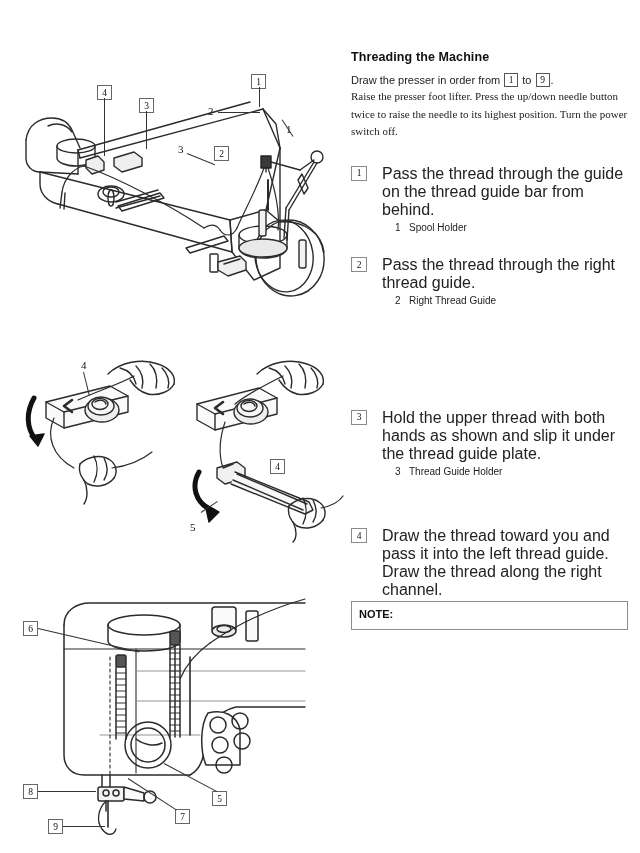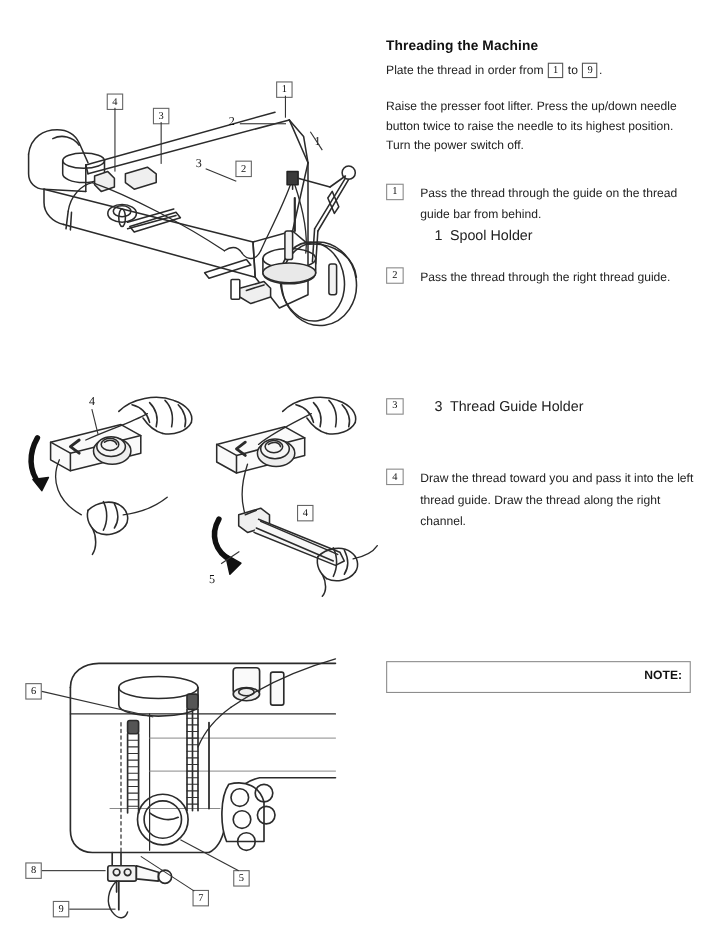--- a/index.html
+++ b/index.html
@@ -9,21 +9,21 @@
     color:#1a1a1a;
     -webkit-font-smoothing:antialiased;
   }
   .page{position:absolute;inset:0;}
 
   
   .txtcol{position:absolute;left:351px;top:34px;width:284px;}
 
   .doc-title{
     font-size:12.5px;font-weight:bold;color:#111;
-    letter-spacing:0.1px;margin:0 0 7px 0;line-height:1.2;
+    letter-spacing:0.1px;margin:16px 0 7px 0;line-height:1.2;
   }
   .lead{font-size:11px;line-height:16px;color:#222;margin:0;}
 
   .boxnum-inline{
     display:inline-block;border:1px solid #555;background:#fff;
     font-size:9.5px;line-height:10px;padding:1px 3px 1px 3px;
     margin:0 1px;vertical-align:1px;min-width:6px;text-align:center;
     font-family:"Liberation Serif", serif;color:#111;
   }
 
@@ -31,31 +31,31 @@
 
   
   .step{position:relative;padding-left:31px;}
   .step .marker{
     position:absolute;left:0;top:1px;
     border:1px solid #8a8a8a;background:#fff;color:#111;
     font-size:9.5px;line-height:10px;padding:1.5px 3.5px;
     font-family:"Liberation Serif", serif;
     min-width:7px;text-align:center;
   }
-  .step .body{font-size:11px;line-height:17.5px;color:#222;}
-  .sub{padding-left:44px;font-size:13px;line-height:17.5px;color:#222;}
+  .step .body{font-size:16px;line-height:17.5px;color:#222;}
+  .sub{padding-left:44px;font-size:10px;line-height:17.5px;color:#222;}
   .sub .n{display:inline-block;width:14px;}
 
   
   .notebox{
     position:absolute;left:351px;top:601px;width:277px;
     border:1px solid #8d8d8d;background:#fff;
     padding:5px 7px 7px 7px;box-sizing:border-box;
   }
-  .note-title{font-size:11px;font-weight:bold;color:#111;line-height:15px;text-align:right;}
+  .note-title{font-size:11px;font-weight:bold;color:#111;line-height:15px;}
   .note-body{font-size:11px;line-height:17px;color:#222;}
 
   
   .illus{position:absolute;}
   .illus svg{display:block;overflow:visible;}
 
   
   .clabel{
     position:absolute;border:1px solid #666;background:#fff;
     font-size:9.5px;line-height:10px;padding:1.5px 3px;
@@ -374,43 +374,47 @@
 
     <div class="clabel" style="left:172px;top:196px;">5</div>
     <div class="leader" style="left:124px;top:168px;width:60px;height:1px;transform:rotate(28deg);transform-origin:left center;"></div>
   </div>
 
   <div class="txtcol">
 
     <h1 class="doc-title">Threading the Machine</h1>
 
     <p class="lead">
-      <span>Plate the thread in order from</span>
+      <span>Draw the presser in order from</span>
       <span class="boxnum-inline">1</span>
       <span>to</span>
       <span class="boxnum-inline">9</span><span>.</span>
     </p>
 
-    <p class="para" style="margin-top:17px;">Raise the presser foot lifter. Press the up/down needle button twice to raise the needle to its highest position. Turn the power switch off.</p>
+    <p class="para" style="font-family:Liberation Serif, serif;">Raise the presser foot lifter. Press the up/down needle button twice to raise the needle to its highest position. Turn the power switch off.</p>
 
     <div class="step" style="margin-top:24px;">
       <span class="marker">1</span>
       <span class="body">Pass the thread through the guide on the thread guide bar from behind.</span>
     </div>
     <div class="sub">
       <span class="n">1</span><span>Spool Holder</span>
     </div>
 
     <div class="step" style="margin-top:20px;">
       <span class="marker">2</span>
       <span class="body">Pass the thread through the right thread guide.</span>
     </div>
+    <div class="sub">
+      <span class="n">2</span><span>Right Thread Guide</span>
+    </div>
 
     <div class="step" style="margin-top:99px;">
       <span class="marker">3</span>
+      <span class="body">Hold the upper thread with both hands as shown and slip it under the thread guide plate.</span>
     </div>
     <div class="sub">
       <span class="n">3</span><span>Thread Guide Holder</span>
     </div>
 
     <div class="step" style="margin-top:47px;">
       <span class="marker">4</span>
       <span class="body">Draw the thread toward you and pass it into the left thread guide. Draw the thread along the right channel.</span>
     </div>
   </div>

